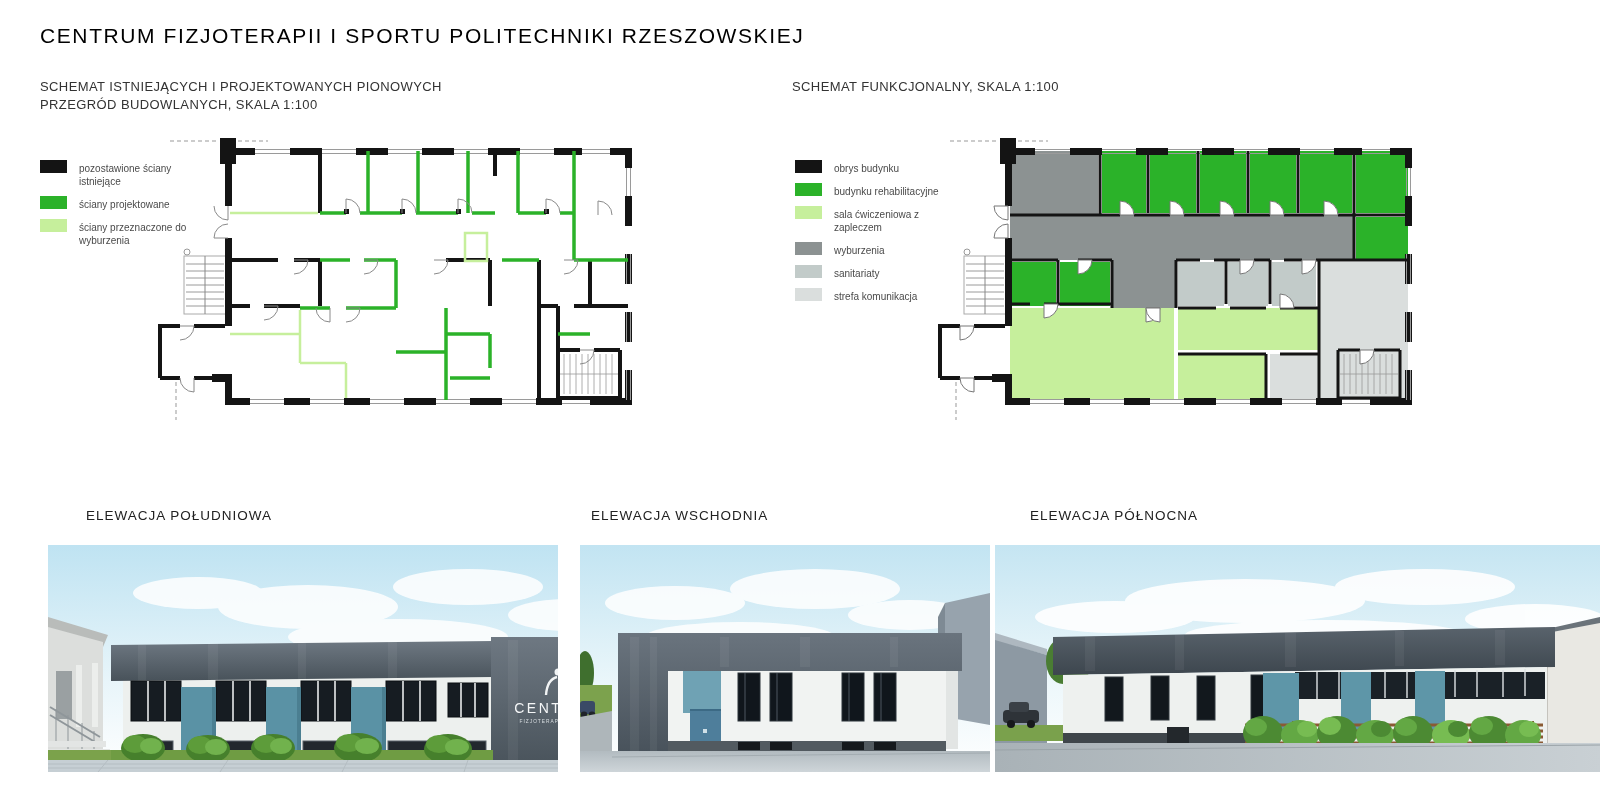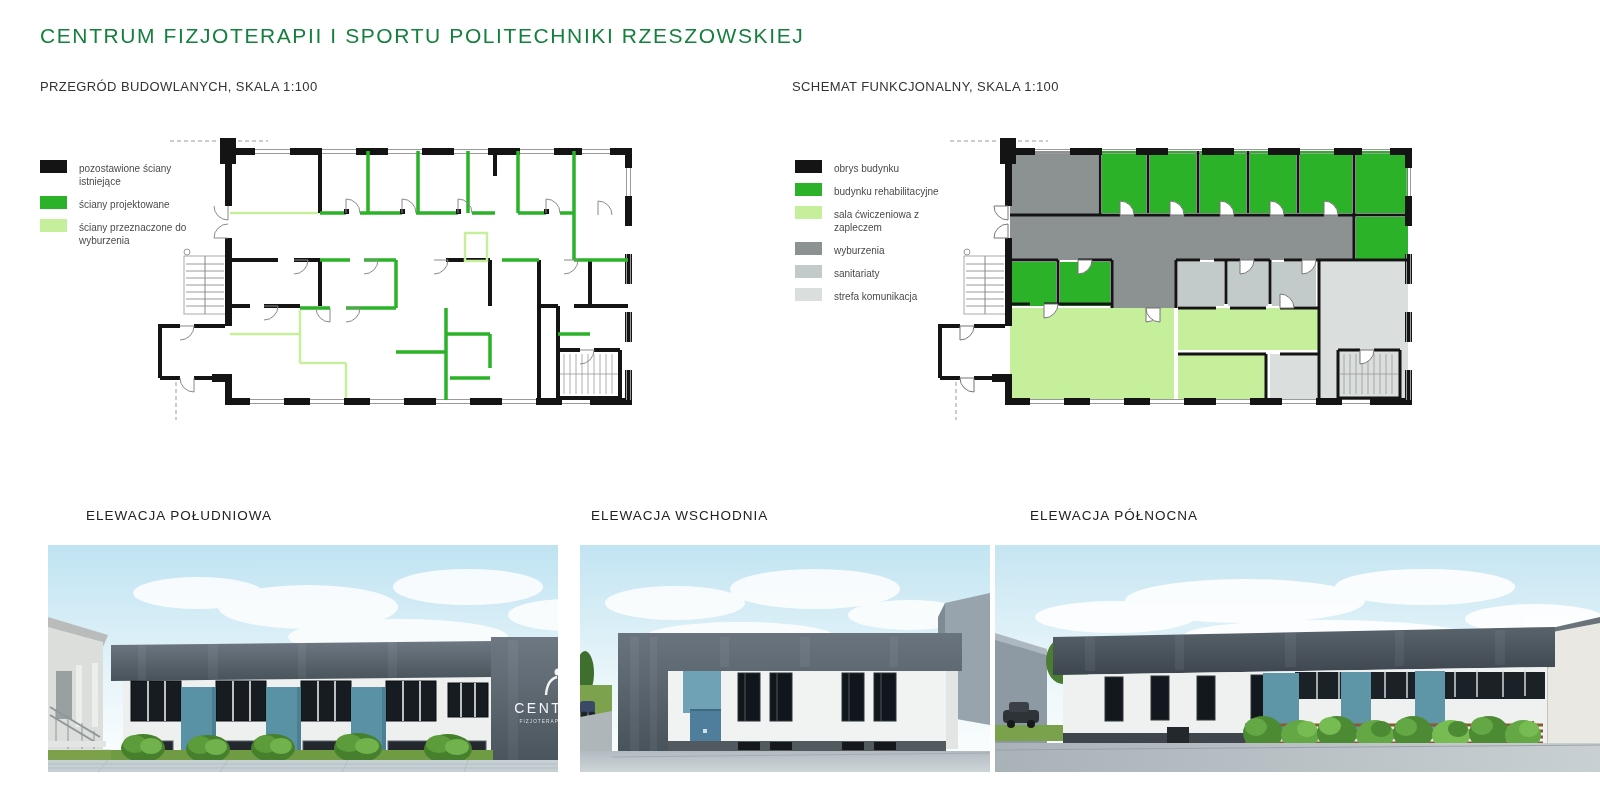--- a/index.html
+++ b/index.html
@@ -1,19 +1,19 @@
 <!DOCTYPE html>
 <html><head>
 <meta charset="utf-8">
 <style>
   html,body{margin:0;padding:0;background:#fff;}
   body{width:1600px;height:800px;position:relative;overflow:hidden;
        font-family:"Liberation Sans", sans-serif;color:#1a1a1a;}
   .abs{position:absolute;}
-  #board-title{left:40px;top:24px;font-size:21px;letter-spacing:1.6px;color:#15803d;}
+  #board-title{left:40px;top:24px;font-size:21px;letter-spacing:1.6px;color:#000000;}
   .scheme-heading{font-size:13px;letter-spacing:.4px;color:#333;line-height:1.35;}
   #heading-walls{left:40px;top:78px;}
   #heading-functional{left:792px;top:78px;}
   .legend{display:flex;flex-direction:column;gap:8px;}
   #legend-walls{left:40px;top:160px;}
   #legend-functional{left:795px;top:160px;}
   .legend-item{display:flex;align-items:flex-start;gap:12px;}
   .legend-swatch{width:27px;height:13px;flex:0 0 auto;}
   .legend-label{font-size:10px;color:#4a4a4a;width:120px;line-height:1.3;padding-top:2px;}
   .plan{width:500px;height:290px;}
@@ -28,20 +28,21 @@
   #render-east{left:580px;width:410px;}
   #render-north{left:995px;width:605px;}
   svg{display:block;}
 </style>
 </head>
 <body>
 
 <div class="abs" id="board-title">CENTRUM FIZJOTERAPII I SPORTU POLITECHNIKI RZESZOWSKIEJ</div>
 
 <div class="abs scheme-heading" id="heading-walls">
+  <div>SCHEMAT ISTNIEJĄCYCH I PROJEKTOWANYCH PIONOWYCH</div>
   <div>PRZEGRÓD BUDOWLANYCH, SKALA 1:100</div>
 </div>
 <div class="abs scheme-heading" id="heading-functional">SCHEMAT FUNKCJONALNY, SKALA 1:100</div>
 
 <div class="abs legend" id="legend-walls">
   <div class="legend-item">
     <span class="legend-swatch" style="background: rgb(20, 20, 20);"></span>
     <span class="legend-label">pozostawione ściany istniejące</span>
   </div>
   <div class="legend-item">

